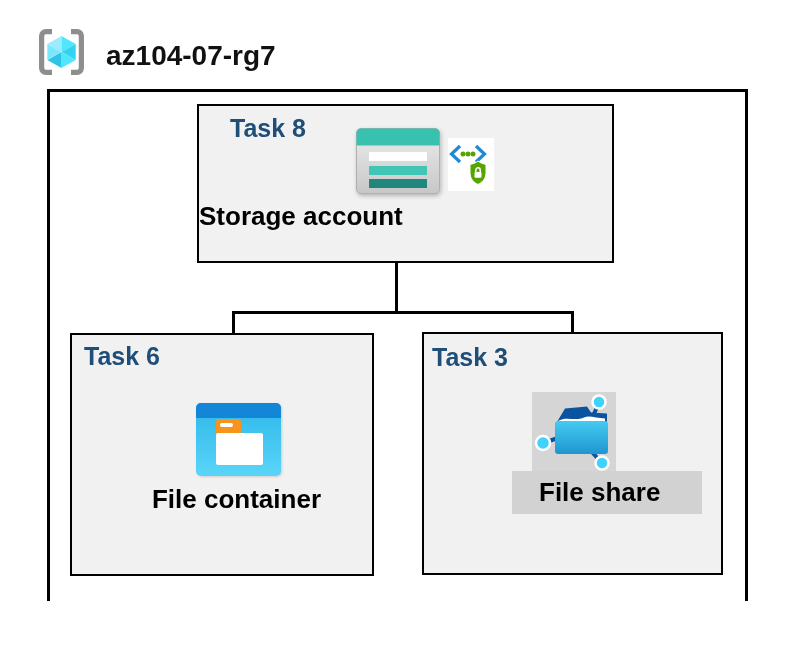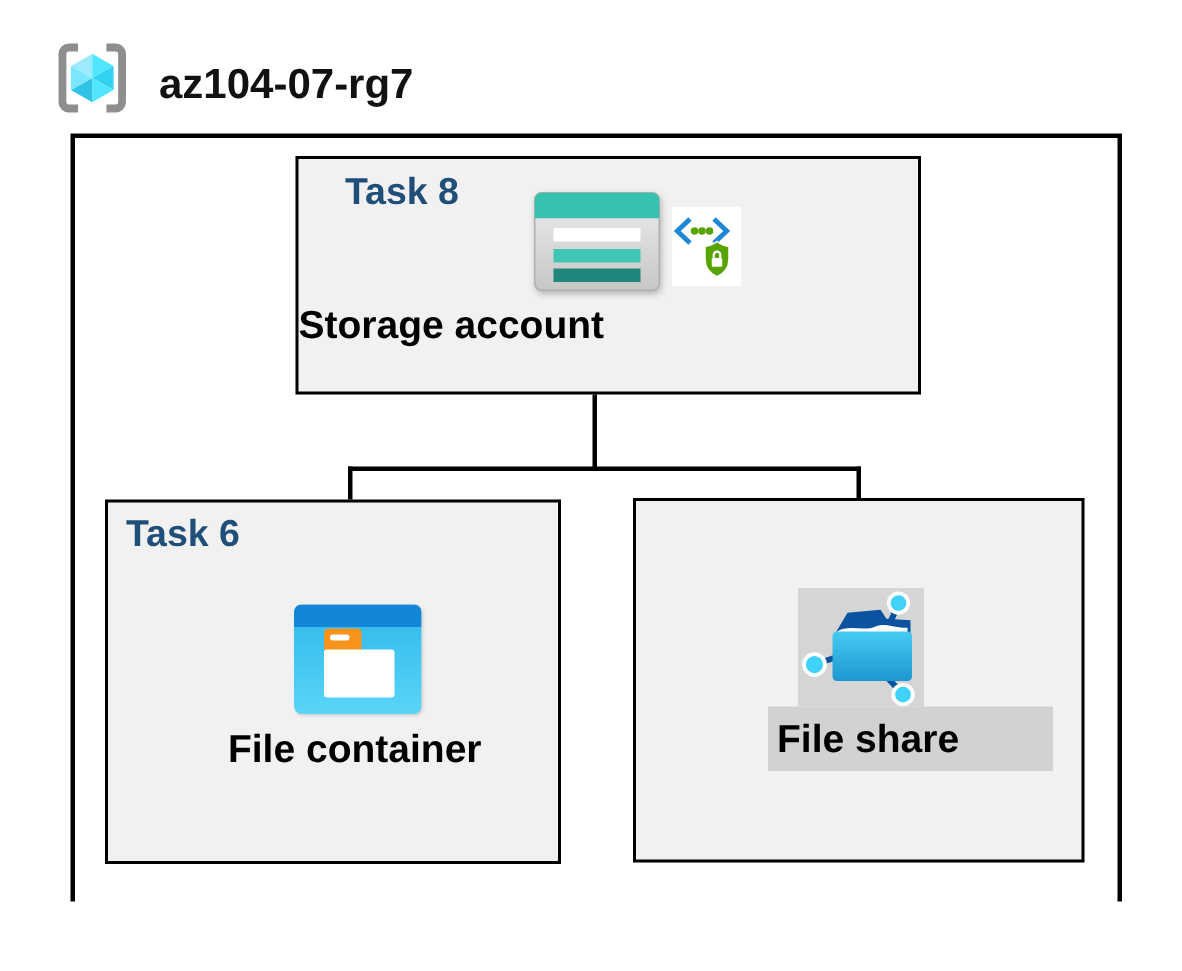--- a/index.html
+++ b/index.html
@@ -29,21 +29,21 @@
   .t1-item { left:0; top:95px; width:399px; text-align:left; }
   .t2-item { left:14px; top:149px; width:301px; text-align:center; }
 
   
   .storage-icon { left:157px; top:22px; width:84px; height:66px; filter:drop-shadow(1px 2px 2px rgba(0,0,0,.25)); }
   .sas-icon { left:249px; top:32px; width:46px; height:53px; }
   .blob-icon { left:124px; top:68px; width:85px; height:73px; filter:drop-shadow(1px 1px 1px rgba(0,0,0,.15)); }
 
   .fs-square { left:108px; top:58px; width:84px; height:79px; background:#D5D5D5; }
   .fs-label-bg { left:88px; top:137px; width:190px; height:43px; background:#D2D2D2; }
-  .fs-label-text { display:block; padding-left:6px; line-height:43px; color:#000; font-size:26px; font-weight:700; white-space:nowrap; }
+  .fs-label-text { display:block; padding-left:27px; line-height:43px; color:#000; font-size:26px; font-weight:700; white-space:nowrap; }
 
   
   .line { background:#000; }
   .line-v1 { left:395px; top:236px; width:3px; height:77px; }
   .line-h  { left:232px; top:311px; width:342px; height:3px; }
   .line-v2 { left:232px; top:311px; width:3px; height:80px; }
   .line-v3 { left:571px; top:311px; width:3px; height:79px; }
 
   svg { display:block; width:100%; height:100%; }
 </style>
@@ -125,20 +125,21 @@
         <rect x="20" y="16" width="25" height="16" rx="3" fill="#F7941E"></rect>
         <rect x="24" y="20" width="13" height="4" rx="2" fill="#ffffff"></rect>
         <rect x="20" y="30" width="47" height="32" rx="2" fill="#ffffff"></rect>
       </svg>
     </div>
 
     <div class="abs item-label t2-item">File container</div>
   </div>
 
   <div class="abs task-box task3">
+    <div class="abs task-label t3-label">Task 3</div>
 
     <div class="abs fs-square">
       <div style="width:84px;height:79px;">
         <svg viewBox="0 0 84 79">
           <defs>
             <linearGradient id="fsGrad" x1="0" y1="0" x2="0" y2="1">
               <stop offset="0" stop-color="#45CBF2"></stop>
                 <stop offset="1" stop-color="#1E96D0"></stop>
             </linearGradient>
           </defs>

